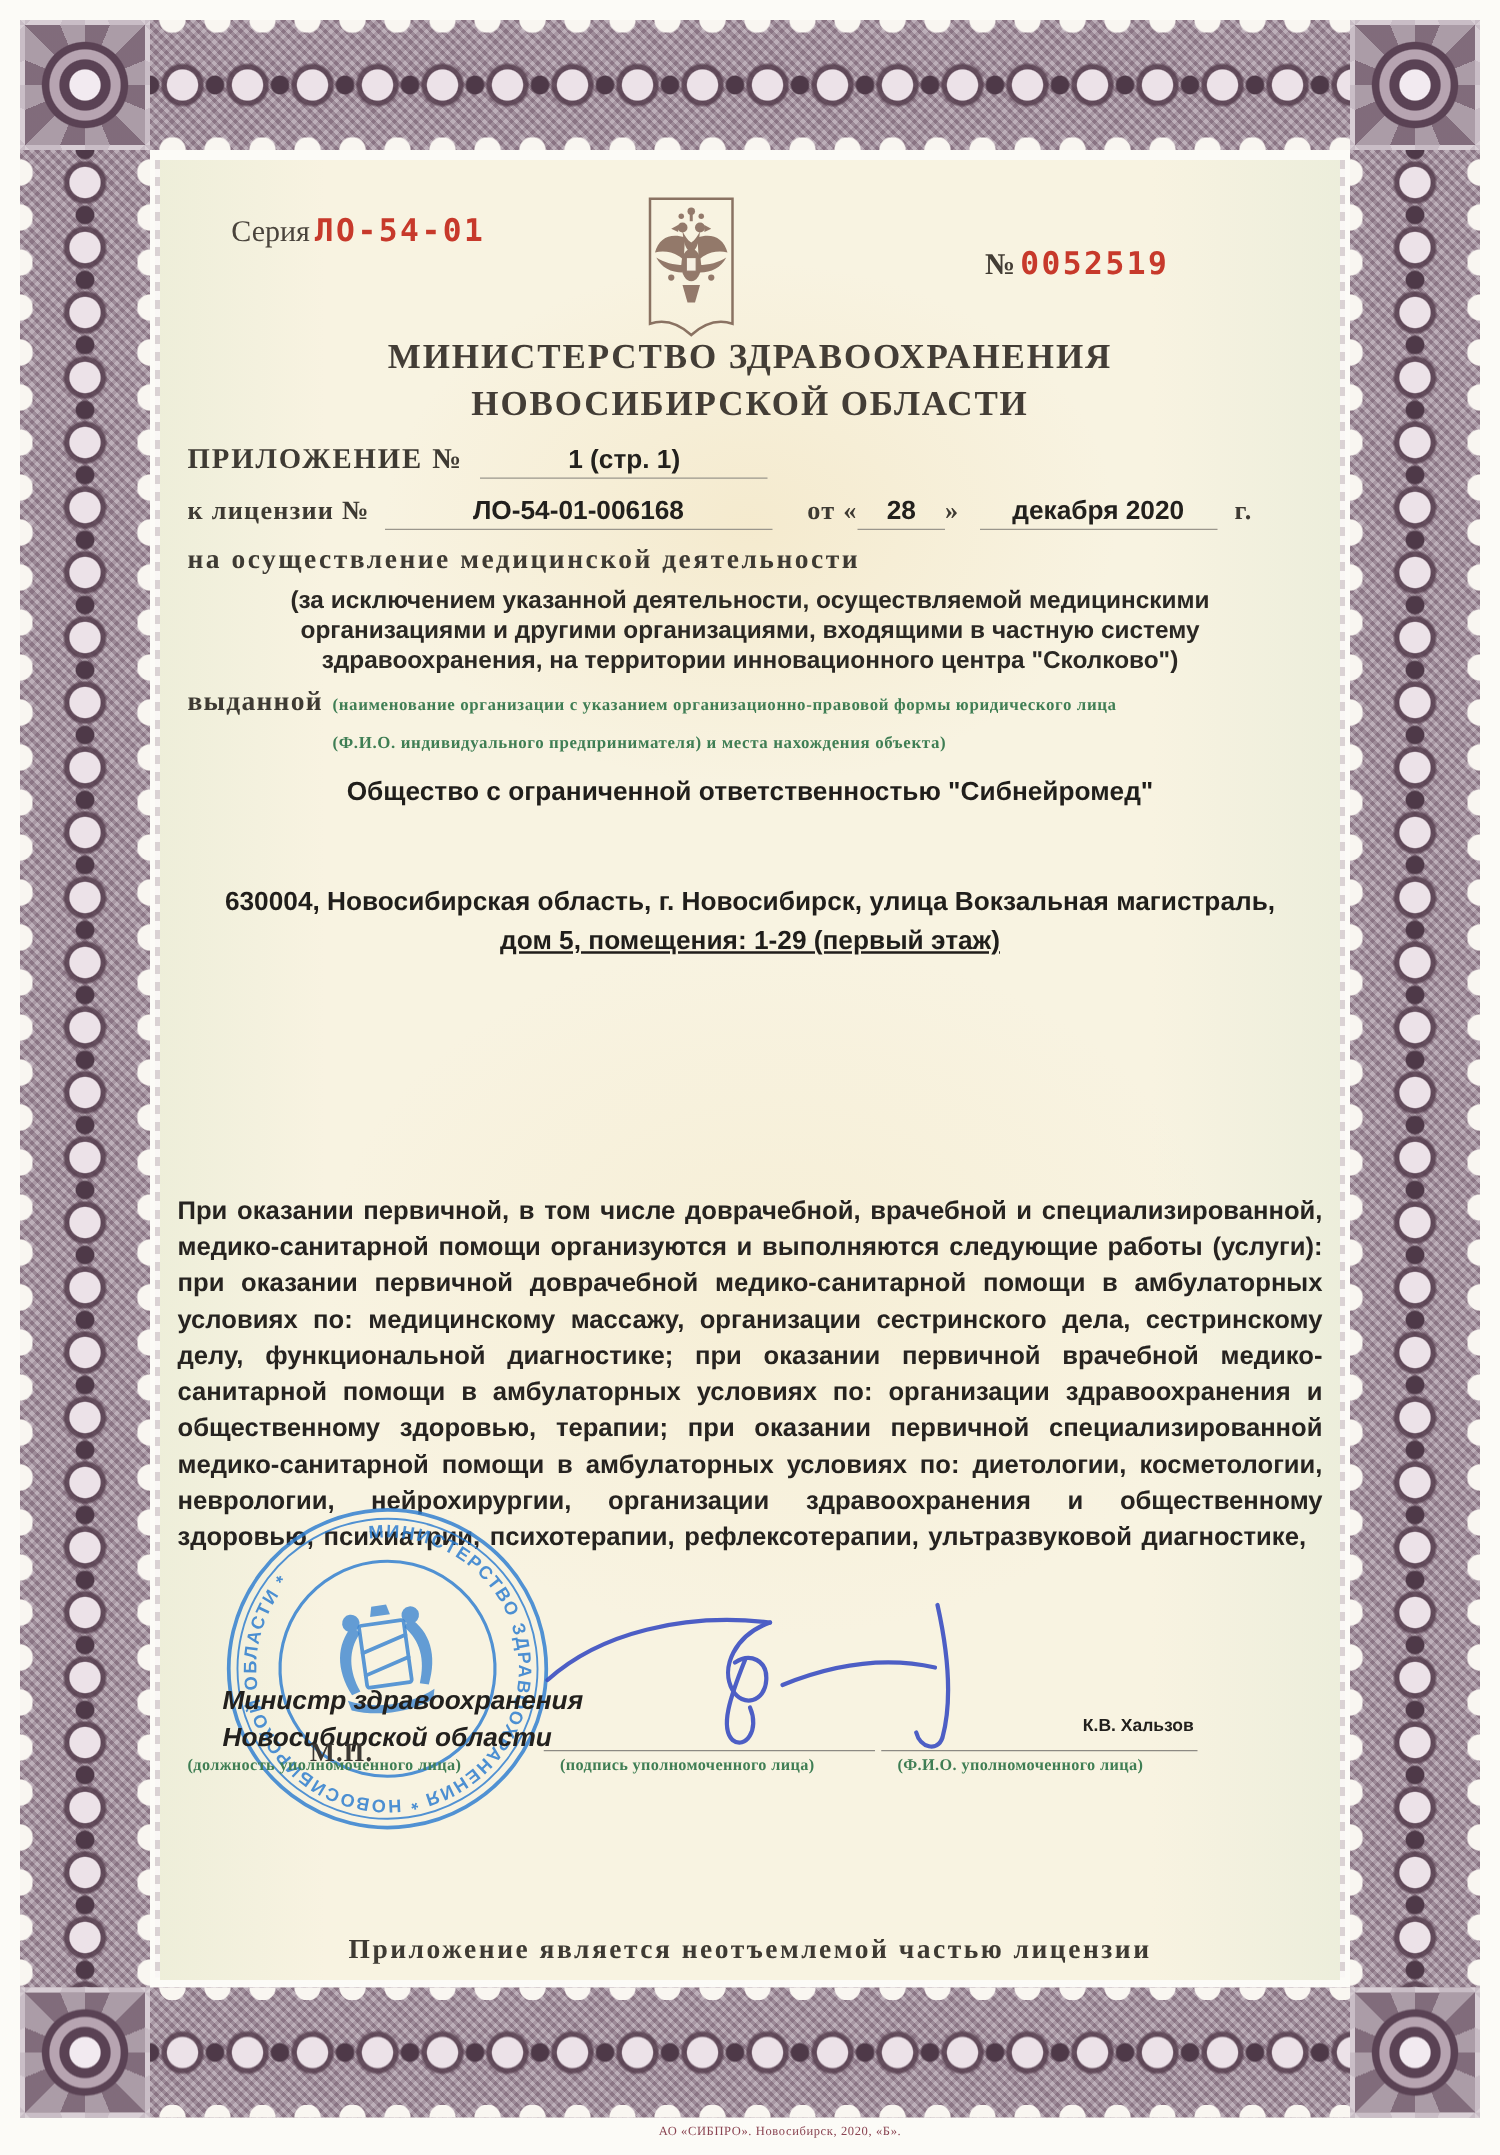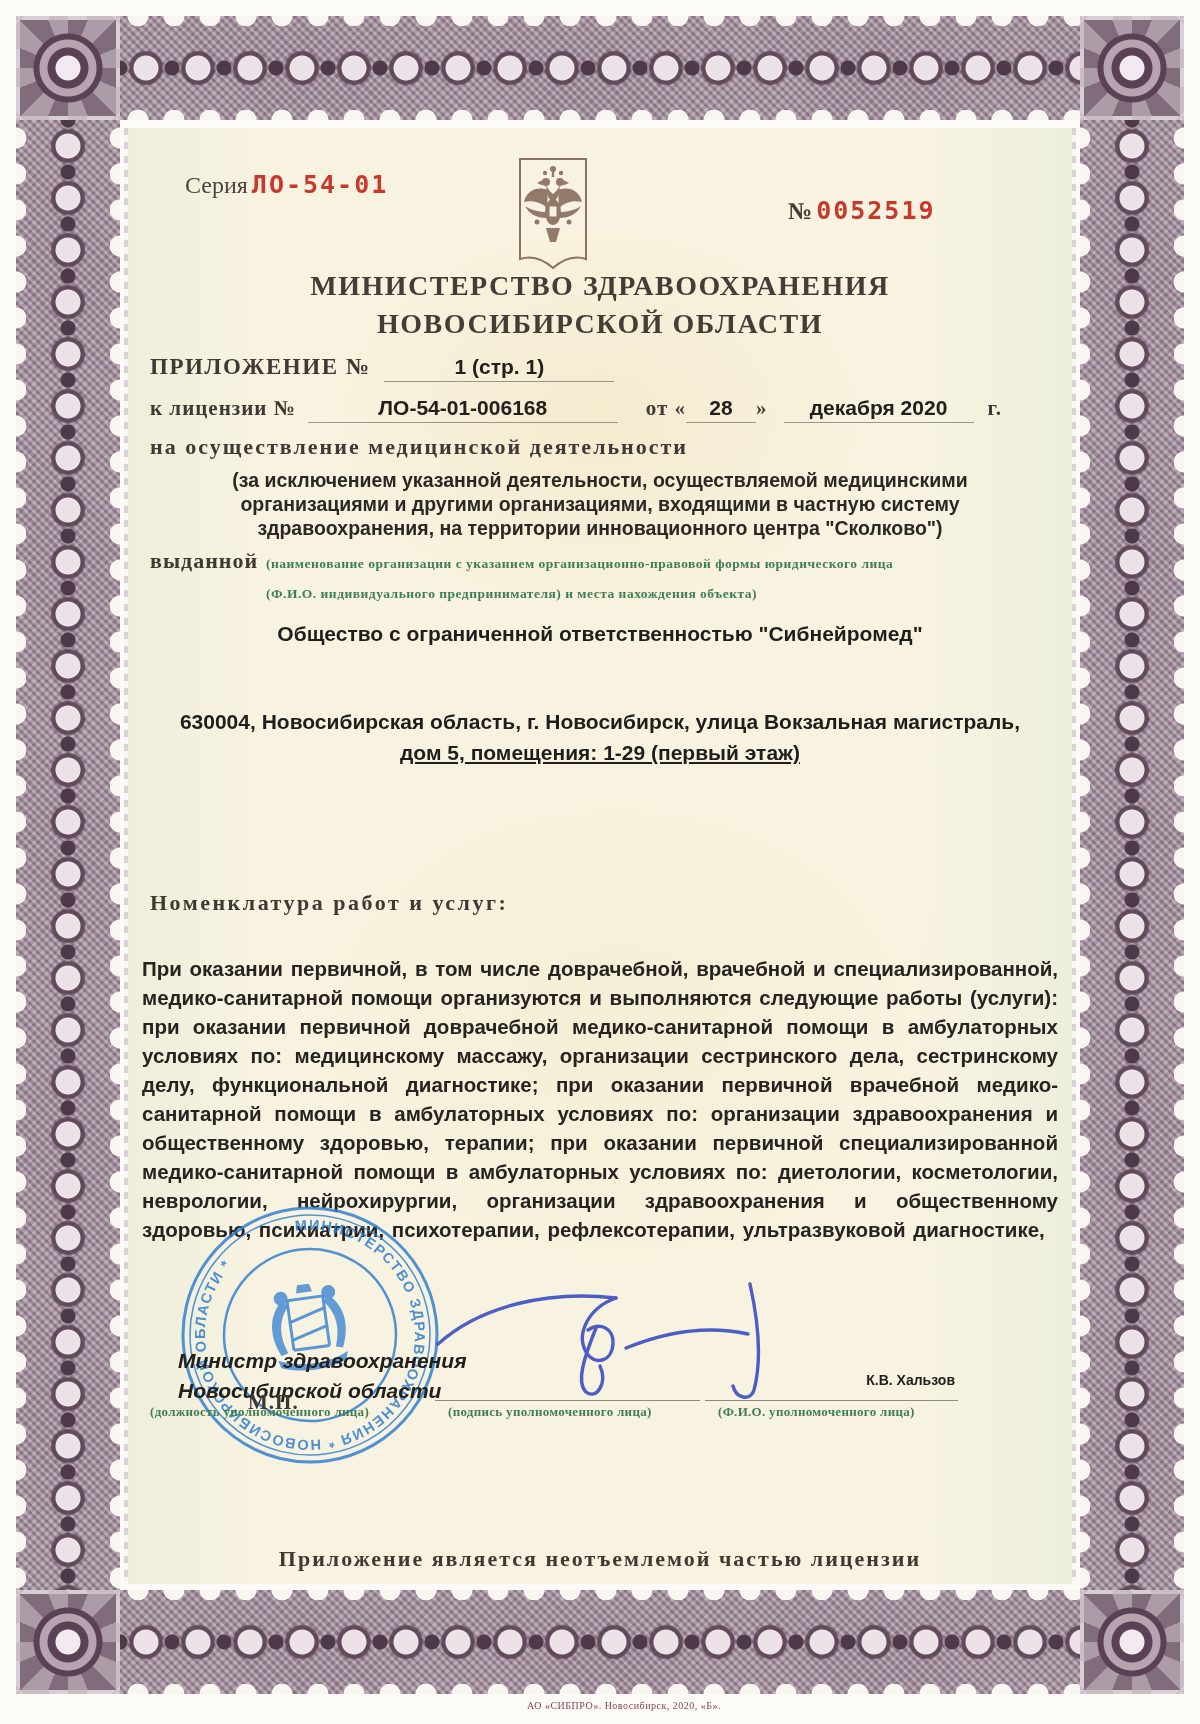--- a/index.html
+++ b/index.html
@@ -203,21 +203,20 @@
 
   <div class="abs form-label-sm" style="left:22px; top:420px; font-size:22px;">выданной</div>
   <div class="abs green-note" style="left:138px; top:421px;">(наименование организации с указанием организационно-правовой формы юридического лица</div>
   <div class="abs green-note" style="left:138px; top:451px;">(Ф.И.О. индивидуального предпринимателя) и места нахождения объекта)</div>
 
   <div class="abs center-sans" style="left:0; top:490px; width:944px;">Общество с ограниченной ответственностью "Сибнейромед"</div>
 
   <div class="abs center-sans" style="left:0; top:578px; width:944px;">630004, Новосибирская область, г. Новосибирск, улица Вокзальная магистраль,</div>
   <div class="abs center-sans" style="left:0; top:609px; width:944px;text-decoration:underline;">дом 5, помещения: 1-29 (первый этаж)</div>
 
-  <div class="abs form-label" style="left:22px; top:762px; font-size:22px; letter-spacing:2.5px;">Номенклатура работ и услуг:</div>
 
   <div class="abs body-text" style="left:14px; top:826px; width:916px;">При оказании первичной, в том числе доврачебной, врачебной и специализированной, медико-санитарной помощи организуются и выполняются следующие работы (услуги): при оказании первичной доврачебной медико-санитарной помощи в амбулаторных условиях по: медицинскому массажу, организации сестринского дела, сестринскому делу, функциональной диагностике; при оказании первичной врачебной медико-санитарной помощи в амбулаторных условиях по: организации здравоохранения и общественному здоровью, терапии; при оказании первичной специализированной медико-санитарной помощи в амбулаторных условиях по: диетологии, косметологии, неврологии, нейрохирургии, организации здравоохранения и общественному здоровью, психиатрии, психотерапии, рефлексотерапии, ультразвуковой диагностике,</div>
 
   <div class="stamp-wrap" style="left:47px; top:1072px; width:270px; height:270px;">
     <svg width="270" height="270" viewBox="0 0 270 270">
       <g fill="none" stroke="#2e7ed0" opacity="0.9">
         <circle cx="135" cy="135" r="127" stroke-width="3"></circle>
         <circle cx="135" cy="135" r="120" stroke-width="1.5"></circle>
         <circle cx="135" cy="135" r="86" stroke-width="2.5"></circle>
       </g>

